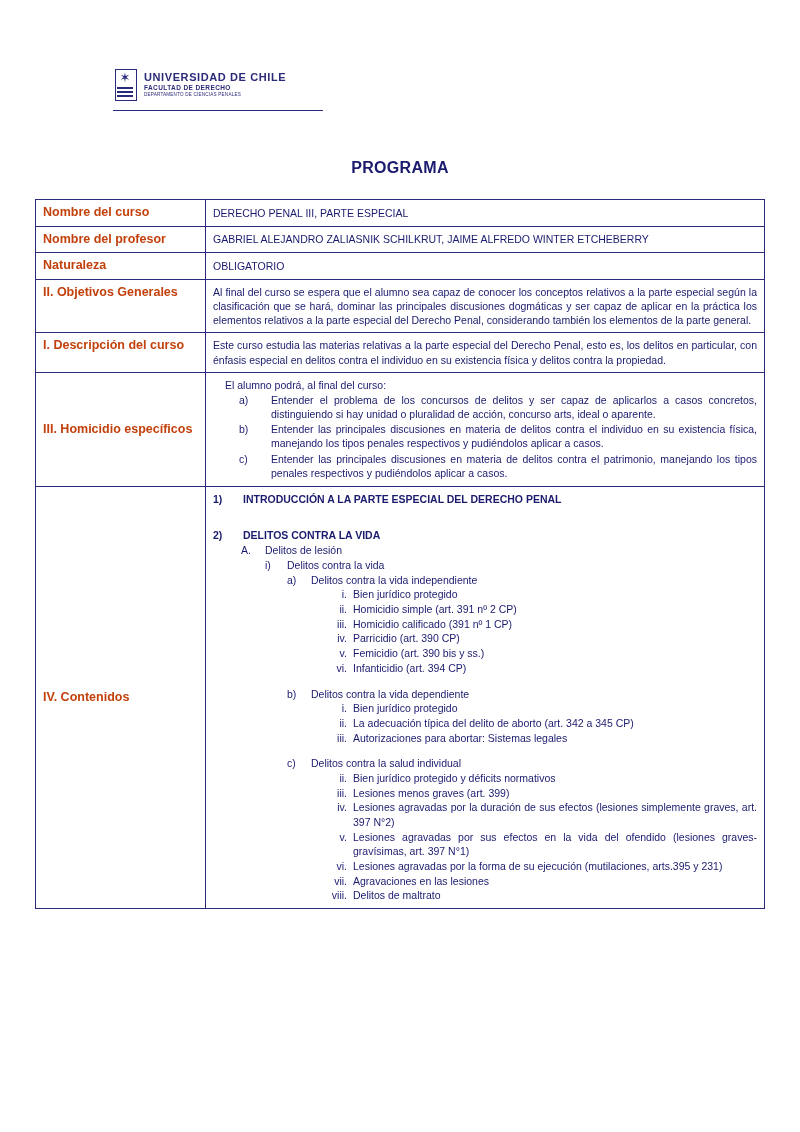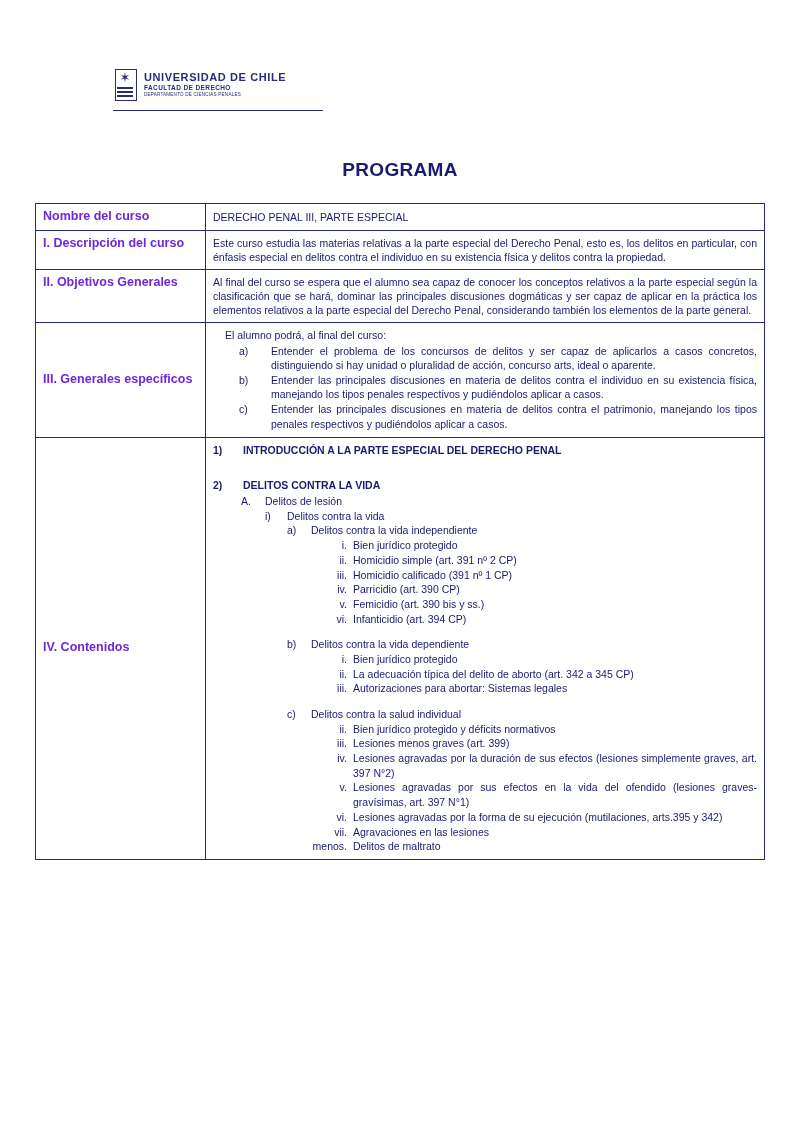--- a/index.html
+++ b/index.html
@@ -78,21 +78,21 @@
     font-weight: bold;
   }
   .logo-text .l3 {
     font-size: 4.6px;
     letter-spacing: 0.2px;
     color: #2a2a7a;
   }
   
   .doc-title {
     text-align: center;
-    font-size: 19px;
+    font-size: 16px;
     font-weight: bold;
     color: #1a1a6e;
     margin-top: 48px;
     margin-bottom: 22px;
     letter-spacing: 0.3px;
   }
   
   table.programa {
     width: 730px;
     margin: 0 auto;
@@ -101,21 +101,21 @@
   }
   table.programa td {
     border: 1px solid #2a2a7a;
     vertical-align: top;
     padding: 5px 7px;
   }
   td.label {
     width: 155px;
     font-size: 12.5px;
     font-weight: bold;
-    color: #6d28d9;
+    color: #c2410c;
     line-height: 1.25;
   }
   td.value {
     font-size: 10.5px;
     color: #1a1a6e;
     line-height: 1.35;
     text-align: justify;
   }
   td.label.mid { vertical-align: middle; }
   td.value.mid { vertical-align: middle; }
@@ -207,29 +207,37 @@
 
   <div class="doc-title">PROGRAMA</div>
 
   <table class="programa">
     <tbody>
       <tr>
         <td class="label">Nombre del curso</td>
         <td class="value mid">DERECHO PENAL III, PARTE ESPECIAL</td>
       </tr>
       <tr>
+        <td class="label">Nombre del profesor</td>
+        <td class="value mid">GABRIEL ALEJANDRO ZALIASNIK SCHILKRUT, JAIME ALFREDO WINTER ETCHEBERRY</td>
+      </tr>
+      <tr>
+        <td class="label">Naturaleza</td>
+        <td class="value mid">OBLIGATORIO</td>
+      </tr>
+      <tr>
+        <td class="label">II. Objetivos Generales</td>
+        <td class="value just">Al final del curso se espera que el alumno sea capaz de conocer los conceptos relativos a la parte especial según la clasificación que se hará, dominar las principales discusiones dogmáticas y ser capaz de aplicar en la práctica los elementos relativos a la parte especial del Derecho Penal, considerando también los elementos de la parte general.</td>
+      </tr>
+      <tr>
         <td class="label">I. Descripción del curso</td>
         <td class="value just">Este curso estudia las materias relativas a la parte especial del Derecho Penal, esto es, los delitos en particular, con énfasis especial en delitos contra el individuo en su existencia física y delitos contra la propiedad.</td>
       </tr>
       <tr>
-        <td class="label">II. Objetivos Generales</td>
-        <td class="value just">Al final del curso se espera que el alumno sea capaz de conocer los conceptos relativos a la parte especial según la clasificación que se hará, dominar las principales discusiones dogmáticas y ser capaz de aplicar en la práctica los elementos relativos a la parte especial del Derecho Penal, considerando también los elementos de la parte general.</td>
-      </tr>
-      <tr>
-        <td class="label mid">III. Generales específicos</td>
+        <td class="label mid">III. Homicidio específicos</td>
         <td class="value">
           <div class="intro-line">El alumno podrá, al final del curso:</div>
           <ol class="alpha">
             <li>
               <span class="mk">a)</span>
               <span>Entender el problema de los concursos de delitos y ser capaz de aplicarlos a casos concretos, distinguiendo si hay unidad o pluralidad de acción, concurso arts, ideal o aparente.</span>
             </li>
             <li>
               <span class="mk">b)</span>
               <span>Entender las principales discusiones en materia de delitos contra el individuo en su existencia física, manejando los tipos penales respectivos y pudiéndolos aplicar a casos.</span>
@@ -261,22 +269,22 @@
               <div class="c-l4"><span class="mk">b)</span><span>Delitos contra la vida dependiente</span></div>
               <div class="c-l5"><span class="mk">i.</span><span>Bien jurídico protegido</span></div>
               <div class="c-l5"><span class="mk">ii.</span><span>La adecuación típica del delito de aborto (art. 342 a 345 CP)</span></div>
               <div class="c-l5"><span class="mk">iii.</span><span>Autorizaciones para abortar: Sistemas legales</span></div>
               <div class="c-gap"></div>
               <div class="c-l4"><span class="mk">c)</span><span>Delitos contra la salud individual</span></div>
               <div class="c-l5"><span class="mk">ii.</span><span>Bien jurídico protegido y déficits normativos</span></div>
               <div class="c-l5"><span class="mk">iii.</span><span>Lesiones menos graves (art. 399)</span></div>
               <div class="c-l5"><span class="mk">iv.</span><span>Lesiones agravadas por la duración de sus efectos (lesiones simplemente graves, art. 397 N°2)</span></div>
               <div class="c-l5"><span class="mk">v.</span><span>Lesiones agravadas por sus efectos en la vida del ofendido (lesiones graves-gravísimas, art. 397 N°1)</span></div>
-              <div class="c-l5"><span class="mk">vi.</span><span>Lesiones agravadas por la forma de su ejecución (mutilaciones, arts.395 y 342)</span></div>
+              <div class="c-l5"><span class="mk">vi.</span><span>Lesiones agravadas por la forma de su ejecución (mutilaciones, arts.395 y 231)</span></div>
               <div class="c-l5"><span class="mk">vii.</span><span>Agravaciones en las lesiones</span></div>
-              <div class="c-l5"><span class="mk">menos.</span><span>Delitos de maltrato</span></div>
+              <div class="c-l5"><span class="mk">viii.</span><span>Delitos de maltrato</span></div>
             </div>
         </td>
       </tr>
     </tbody>
   </table>
 
 </div>
 
 </body></html>

